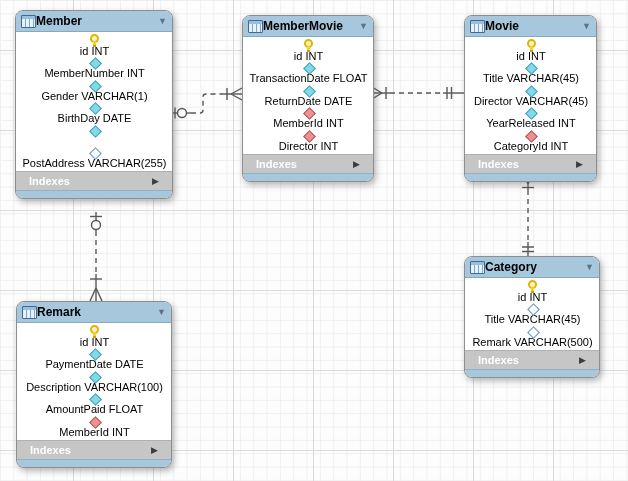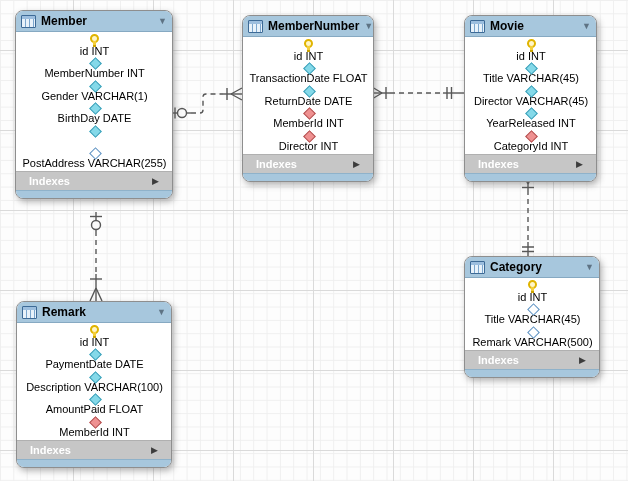--- a/index.html
+++ b/index.html
@@ -27,21 +27,21 @@
   .table{
     position:absolute;z-index:2;
     border:1px solid #8e8e8e;border-radius:8px;
     background:#ffffff;
     box-shadow:2px 3px 6px rgba(90,90,90,.45);
     overflow:hidden;
   }
   .thead{
     height:20px;background:#a7c7dd;
     border-bottom:1px solid #86a9c2;
-    display:flex;align-items:center;padding:0 5px;gap:5px;
+    display:flex;align-items:center;padding:0 5px;
   }
   .ticon{
     width:13px;height:11px;flex:0 0 13px;
     border:1px solid #3d6a96;border-radius:1px;
     background:
       linear-gradient(to bottom,#9cbede 0 3px,transparent 3px),
       repeating-linear-gradient(to right,#e8f2fa 0 3px,#7ba6cd 3px 4px);
   }
   .tname{font-size:12px;font-weight:bold;color:#000;flex:1 1 auto;white-space:nowrap;}
   .tcollapse{font-size:9px;color:#5e7384;flex:0 0 auto;}
@@ -153,21 +153,21 @@
       </div>
       <div class="tfoot">
         <span class="flabel">Indexes</span>
         <span class="farrow">▶</span>
       </div>
       <div class="tstrip"></div>
     </div>
   <div class="table" style="left:242px;top:15px;width:130px;">
       <div class="thead">
         <span class="ticon"></span>
-        <span class="tname">MemberNumber</span>
+        <span class="tname">MemberMovie</span>
         <span class="tcollapse">▼</span>
       </div>
       <div class="tbody">
         <div class="trow">
           <span class="cicon" data-icon="key"></span>
           <span class="ctext">id INT</span>
         </div>
         <div class="trow">
           <span class="cicon" data-icon="notnull"></span>
           <span class="ctext">TransactionDate FLOAT</span>

